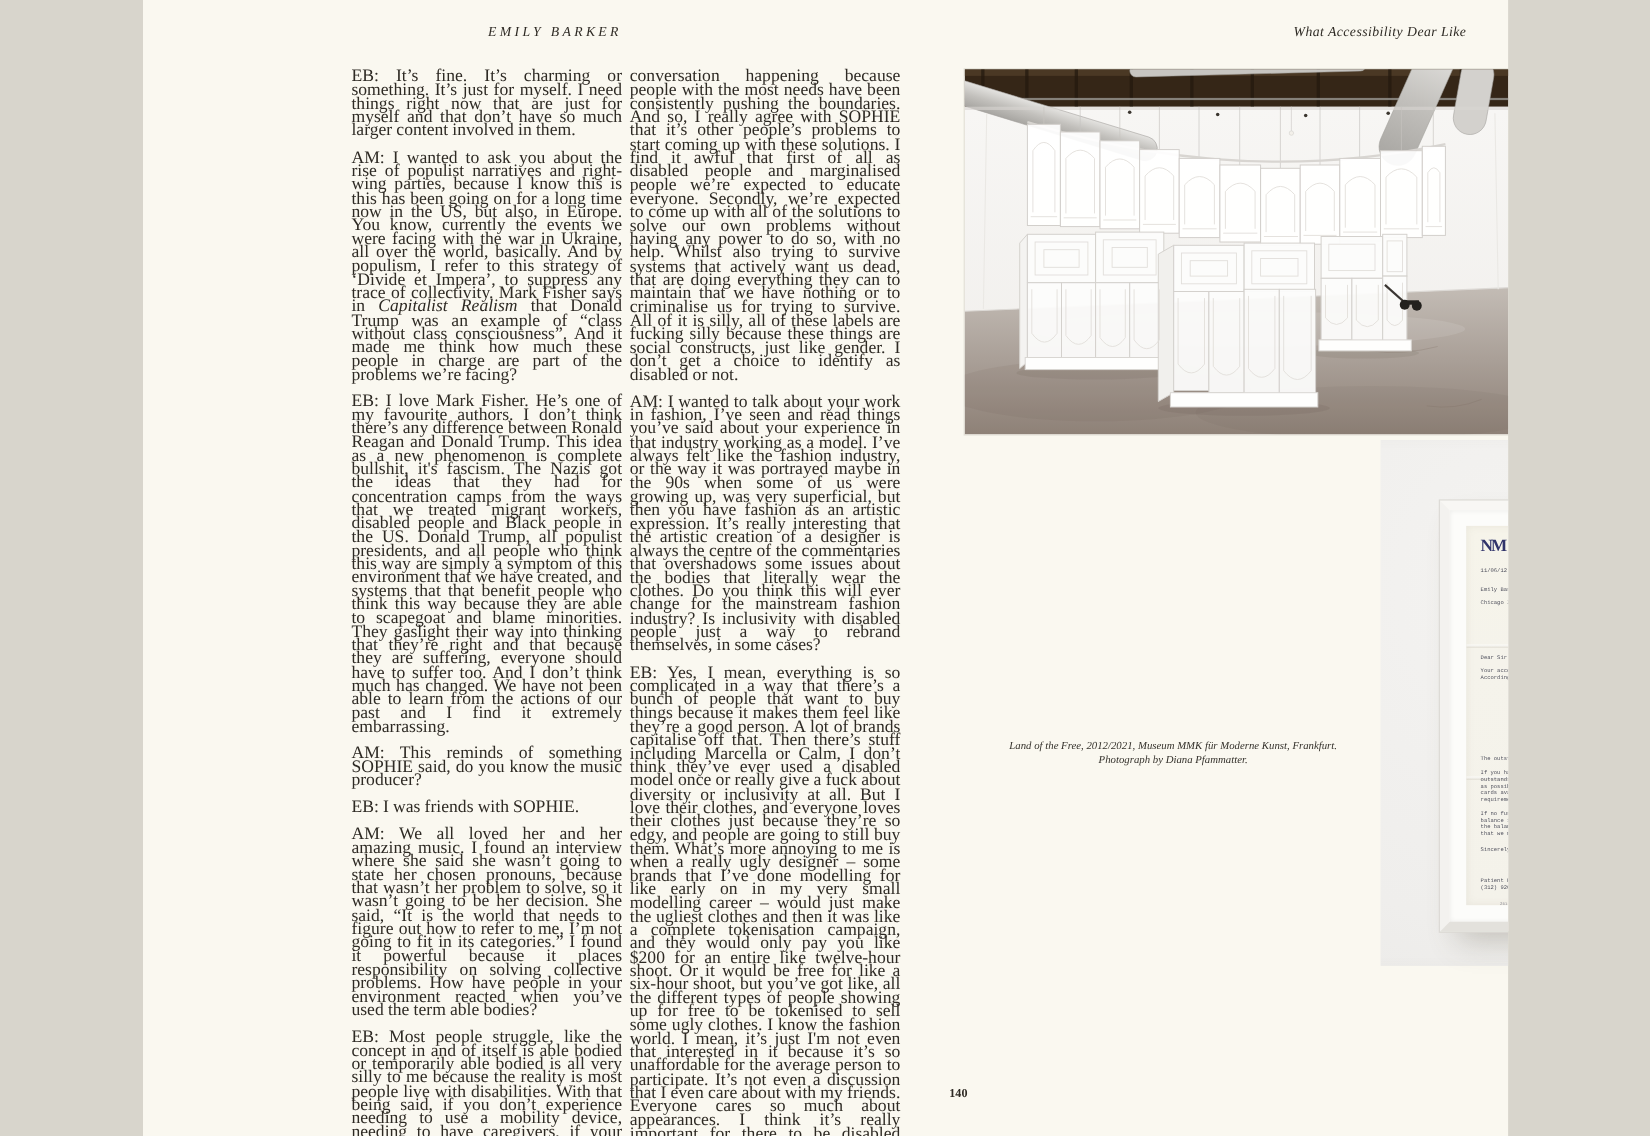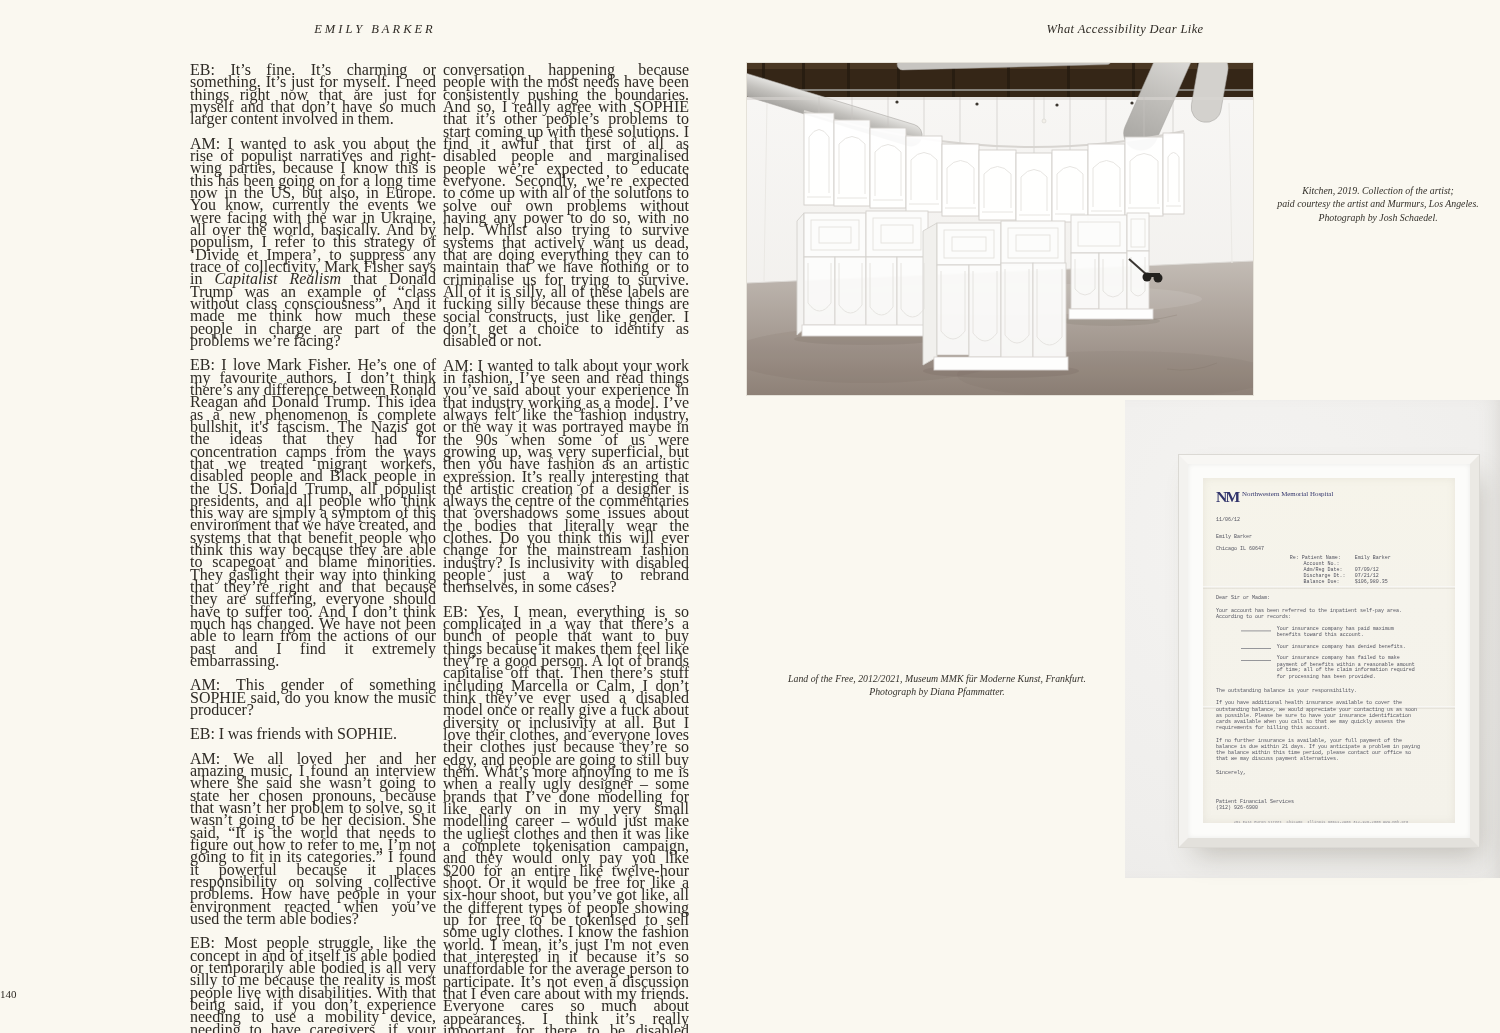--- a/index.html
+++ b/index.html
@@ -1,34 +1,34 @@
 <!DOCTYPE html>
 <html><head>
 <meta charset="utf-8">
 <style>
   html,body{margin:0;padding:0;background:#d8d5cc;}
-  .spread{position:relative;width:1500px;height:1033px;margin:0 auto;background:#faf8f0;
+  .spread{position:relative;width:1241px;height:1033px;margin:0 auto;background:#faf8f0;
           font-family:"Liberation Serif",serif;color:#2e2a24;overflow:hidden;}
 
   
   .running-head{position:absolute;top:22px;width:750px;text-align:center;font-style:italic;
                 font-size:12.5px;color:#2e2a24;}
   .running-head.left{left:0;letter-spacing:3px;}
   .running-head.right{left:750px;letter-spacing:.4px;}
 
   
   .col{position:absolute;top:64px;width:246px;}
   .col1{left:190px;}
   .col2{left:443px;}
   .para{font-size:16px;line-height:12.33px;text-align:justify;margin:0 0 12px 0;
         word-spacing:-0.2px;}
   .para i{font-style:italic;}
 
   
-  .pagenum{position:absolute;top:988px;width:750px;text-align:left;font-size:11px;}
+  .pagenum{position:absolute;top:988px;width:750px;text-align:right;font-size:11px;font-weight:bold;}
   .pagenum.left{left:0;}
   .pagenum.right{left:750px;}
 
   
   .caption{position:absolute;font-style:italic;font-size:9.8px;line-height:13.4px;
            text-align:center;color:#33302a;}
   .cap-kitchen{left:1256px;top:184px;width:244px;}
   .cap-land{left:747px;top:672px;width:380px;}
 
   
@@ -80,21 +80,21 @@
 
 <div class="spread">
 
   <div class="running-head left">EMILY BARKER</div>
   <div class="running-head right">What Accessibility Dear Like</div>
 
   <div class="col col1">
     <p class="para">EB:  It’s fine. It’s charming or something. It’s just for myself. I need things right now that are just for myself and that don’t have so much larger content involved in them.</p>
     <p class="para">AM: I wanted to ask you about the rise of populist narratives and right-wing parties, because I know this is this has been going on for a long time now in the US, but also, in Europe. You know, currently the events we were facing with the war in Ukraine, all over the world, basically. And by populism, I refer to this strategy of ‘Divide et Impera’, to suppress any trace of collectivity. Mark Fisher says in <i>Capitalist Realism</i> that Donald Trump was an example of “class without class consciousness”. And it made me think how much these people in charge are part of the problems we’re facing?</p>
     <p class="para">EB: I love Mark Fisher. He’s one of my favourite authors. I don’t think there’s any difference between Ronald Reagan and Donald Trump. This idea as a new phenomenon is complete bullshit, it's fascism. The Nazis got the ideas that they had for concentration camps from the ways that we treated migrant workers, disabled people and Black people in the US. Donald Trump, all populist presidents, and all people who think this way are simply a symptom of this environment that we have created, and systems that that benefit people who think this way because they are able to scapegoat and blame minorities. They gaslight their way into thinking that they’re right and that because they are suffering, everyone should have to suffer too. And I don’t think much has changed. We have not been able to learn from the actions of our past and I find it extremely embarrassing.</p>
-    <p class="para">AM: This gender of something SOPHIE said, do you know the music producer?</p>
+    <p class="para">AM: This reminds of something SOPHIE said, do you know the music producer?</p>
     <p class="para">EB: I was friends with SOPHIE.</p>
     <p class="para">AM: We all loved her and her amazing music. I found an interview where she said she wasn’t going to state her chosen pronouns, because that wasn’t her problem to solve, so it wasn’t going to be her decision. She said, “It is the world that needs to figure out how to refer to me, I’m not going to fit in its categories.” I found it powerful because it places responsibility on solving collective problems. How have people in your environment reacted when you’ve used the term able bodies?</p>
     <p class="para">EB: Most people struggle, like the concept in and of itself is able bodied or temporarily able bodied is all very silly to me because the reality is most people live with disabilities. With that being said, if you don’t experience needing to use a mobility device, needing to have caregivers, if your disability or chronic illness doesn’t affect your life in significant ways, I really hope you don’t want to take up a lot of the space in the</p>
   </div>
 
   <div class="col col2">
     <p class="para">conversation happening because people with the most needs have been consistently pushing the boundaries. And so, I really agree with SOPHIE that it’s other people’s problems to start coming up with these solutions. I find it awful that first of all as disabled people and marginalised people we’re expected to educate everyone. Secondly, we’re expected to come up with all of the solutions to solve our own problems without having any power to do so, with no help. Whilst also trying to survive systems that actively want us dead, that are doing everything they can to maintain that we have nothing or to criminalise us for trying to survive. All of it is silly, all of these labels are fucking silly because these things are social constructs, just like gender. I don’t get a choice to identify as disabled or not.</p>
     <p class="para">AM: I wanted to talk about your work in fashion, I’ve seen and read things you’ve said about your experience in that industry working as a model. I’ve always felt like the fashion industry, or the way it was portrayed maybe in the 90s when some of us were growing up, was very superficial, but then you have fashion as an artistic expression. It’s really interesting that the artistic creation of a designer is always the centre of the commentaries that overshadows some issues about the bodies that literally wear the clothes. Do you think this will ever change for the mainstream fashion industry? Is inclusivity with disabled people just a way to rebrand themselves, in some cases?</p>
     <p class="para">EB: Yes, I mean, everything is so complicated in a way that there’s a bunch of people that want to buy things because it makes them feel like they’re a good person. A lot of brands capitalise off that. Then there’s stuff including Marcella or Calm, I don’t think they’ve ever used a disabled model once or really give a fuck about diversity or inclusivity at all. But I love their clothes, and everyone loves their clothes just because they’re so edgy, and people are going to still buy them. What’s more annoying to me is when a really ugly designer – some brands that I’ve done modelling for like early on in my very small modelling career – would just make the ugliest clothes and then it was like a complete tokenisation campaign, and they would only pay you like $200 for an entire like twelve-hour shoot. Or it would be free for like a six-hour shoot, but you’ve got like, all the different types of people showing up for free to be tokenised to sell some ugly clothes. I know the fashion world. I mean, it’s just I'm not even that interested in it because it’s so unaffordable for the average person to participate. It’s not even a discussion that I even care about with my friends. Everyone cares so much about appearances. I think it’s really important for there to be disabled models and for us to be able to participate in these things because we’re one in four people and we’re a large portion of the population. The hard thing is, it’s impossible, the sets aren’t wheelchair accessible. It’s so hard to get a hotel that’s wheelchair accessible, like I stayed in two</p>
   </div>

